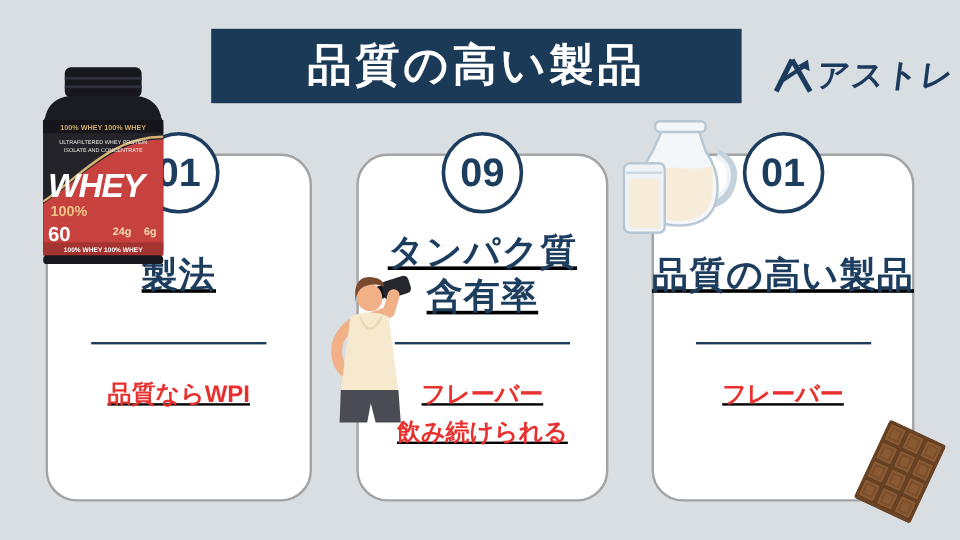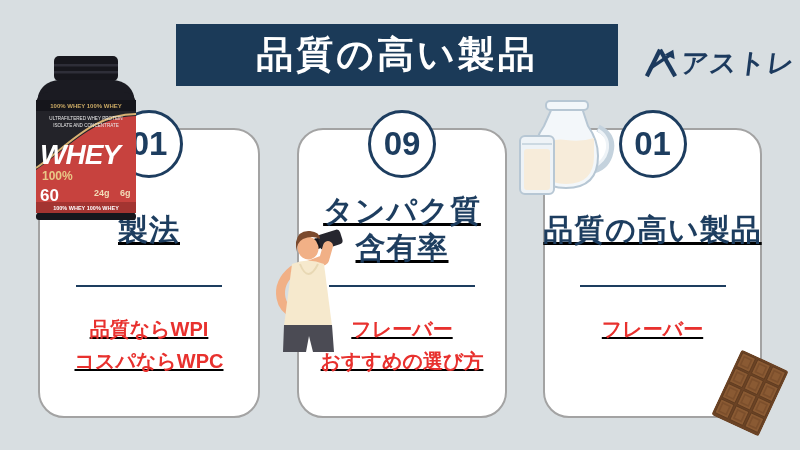--- a/index.html
+++ b/index.html
@@ -83,36 +83,35 @@
   <div class="badge">
     <span>01</span>
   </div>
   <div class="card-title">
     <span>製法</span>
     <span></span>
   </div>
   <div class="divider"></div>
   <div class="card-desc">
     <span>品質ならWPI</span>
-    <span>コスパならWPC</span>
   </div>
 </div>
 
 <div class="card card2">
   <div class="badge">
     <span>09</span>
   </div>
   <div class="card-title">
     <span>タンパク質</span>
     <span>含有率</span>
   </div>
   <div class="divider"></div>
   <div class="card-desc">
     <span>フレーバー</span>
-    <span>おすすめの選び方</span>
+    <span>飲み続けられる</span>
   </div>
 </div>
 
 <div class="card card3">
   <div class="badge">
     <span>01</span>
   </div>
   <div class="card-title">
     <span>品質の高い製品</span>
     <span></span>

